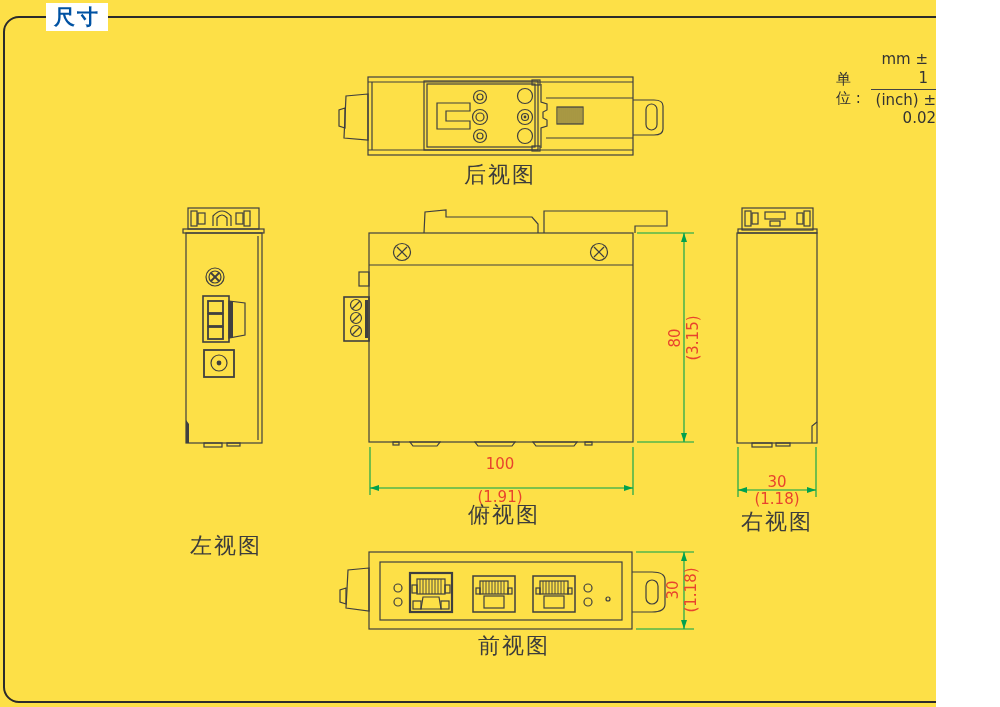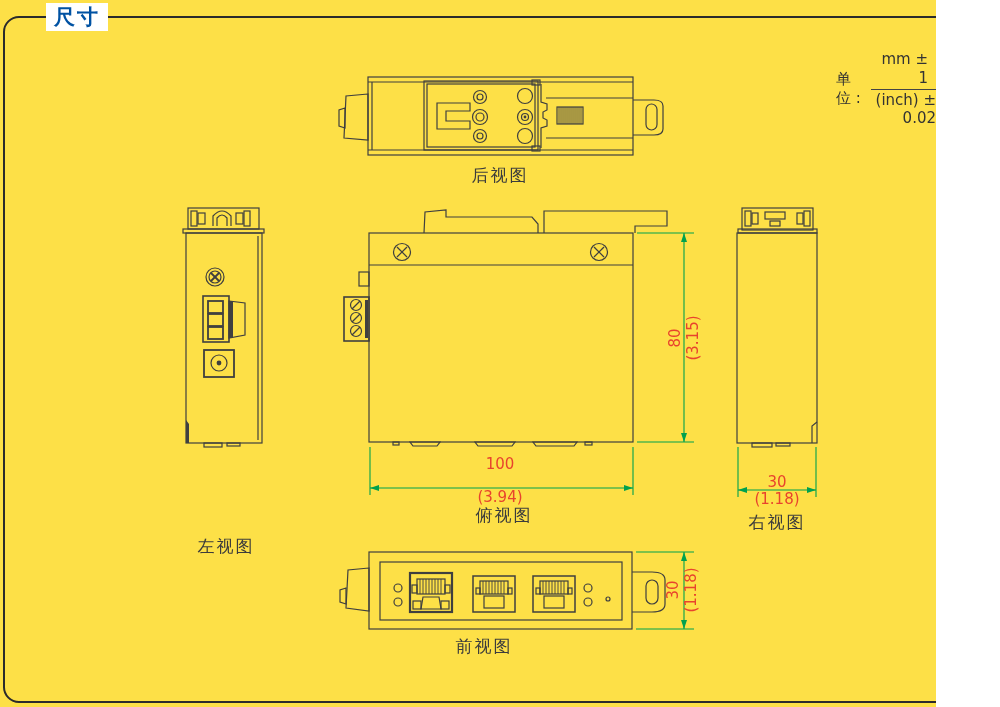--- a/index.html
+++ b/index.html
@@ -7,21 +7,21 @@
           font-family:"DejaVu Sans","Liberation Sans",sans-serif;color:#3c3c3c;}
   .frame{position:absolute;left:3px;top:16px;width:991px;height:683px;
          border:2px solid #2b2b2b;border-radius:16px;}
   .page-title{position:absolute;left:46px;top:3px;padding:0 8px;background:#fff;
               font-size:21px;font-weight:bold;color:#0052a3;letter-spacing:2px;}
   .units{position:absolute;left:820px;top:50px;display:flex;align-items:center;gap:9px;
          font-size:15px;color:#333;margin-left:16px;}
   .units .frac{text-align:right;line-height:1.25;}
   .units .num{display:block;padding:0 8px 1px 8px;border-bottom:1.5px solid #444;}
   .units .den{display:block;padding-top:1px;}
-  .view-label{position:absolute;transform:translate(-50%,-50%);font-size:17px;
+  .view-label{position:absolute;transform:translate(-50%,-50%);font-size:22px;
               color:#3c3c3c;letter-spacing:2px;white-space:nowrap;}
   .dim{position:absolute;transform:translate(-50%,-50%);font-size:15px;color:#e8432d;
        white-space:nowrap;line-height:1;}
   .dim.vert{transform:translate(-50%,-50%) rotate(-90deg);}
   svg{position:absolute;}
 </style>
 </head>
 <body>
 
 <div class="canvas">
@@ -147,21 +147,21 @@
     </g>
     <g stroke="#00a14e" stroke-width="1.1">
       <line x1="370" y1="447" x2="370" y2="495"></line>
       <line x1="633" y1="447" x2="633" y2="495"></line>
       <line x1="370" y1="488" x2="633" y2="488"></line>
       <polygon points="370,488 379,485 379,491" fill="#00a14e" stroke="none"></polygon>
       <polygon points="633,488 624,485 624,491" fill="#00a14e" stroke="none"></polygon>
     </g>
   </svg>
   <div class="dim" style="left:500px;top:464px">100</div>
-  <div class="dim" style="left:500px;top:497px">(3.94)</div>
+  <div class="dim" style="left:500px;top:497px">(1.91)</div>
   <div class="dim vert" style="left:675px;top:338px">80</div>
   <div class="dim vert" style="left:693px;top:338px">(3.15)</div>
   <div class="view-label" style="left:504px;top:515px">俯视图</div>
 
   <svg style="left:725px;top:200px" width="105" height="305" viewBox="725 200 105 305" stroke="#3f3f3f" fill="none" stroke-width="1.2">
     <rect x="742" y="208" width="71" height="22"></rect>
     <rect x="745" y="211" width="6" height="15"></rect>
     <rect x="752" y="213" width="6" height="11"></rect>
     <rect x="765" y="212" width="20" height="7"></rect>
     <rect x="770" y="221" width="10" height="5"></rect>
@@ -252,15 +252,15 @@
     <g stroke="#00a14e" stroke-width="1.1">
       <line x1="636" y1="552" x2="694" y2="552"></line>
       <line x1="636" y1="629" x2="694" y2="629"></line>
       <line x1="684" y1="552" x2="684" y2="629"></line>
       <polygon points="684,552 681,561 687,561" fill="#00a14e" stroke="none"></polygon>
       <polygon points="684,629 681,620 687,620" fill="#00a14e" stroke="none"></polygon>
     </g>
   </svg>
   <div class="dim vert" style="left:673px;top:590px">30</div>
   <div class="dim vert" style="left:691px;top:590px">(1.18)</div>
-  <div class="view-label" style="left:484px;top:646px">前视图</div>
+  <div class="view-label" style="left:514px;top:646px">前视图</div>
 
 </div>
 
 </body></html>

